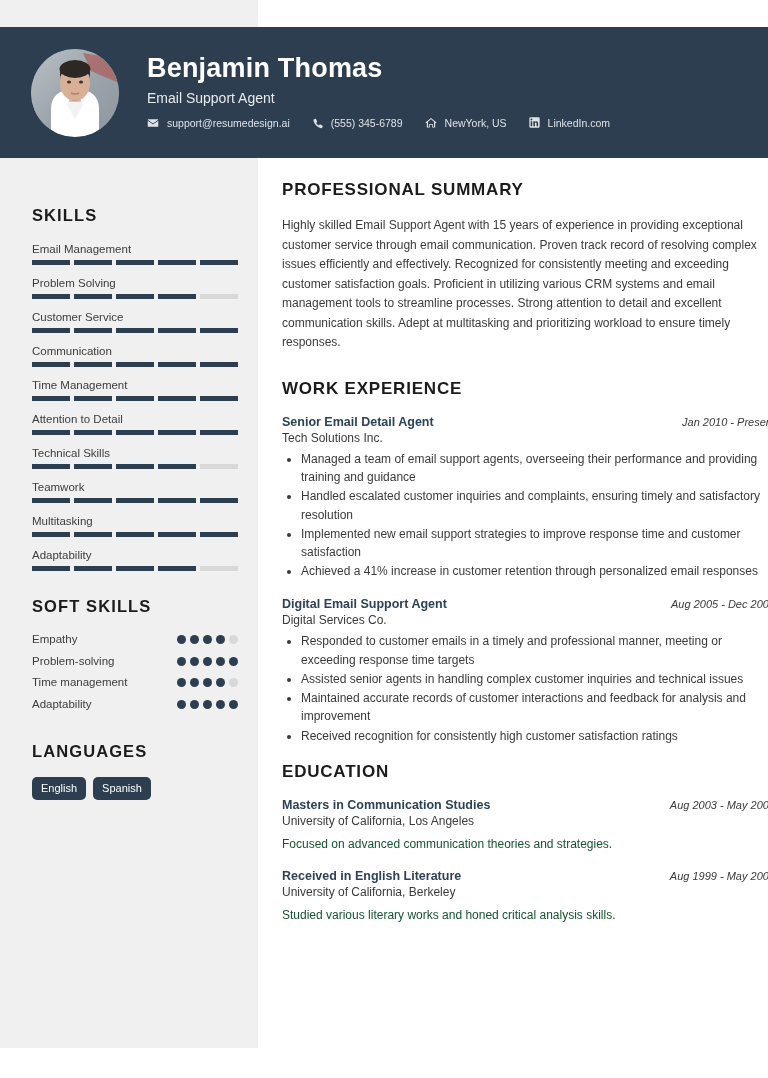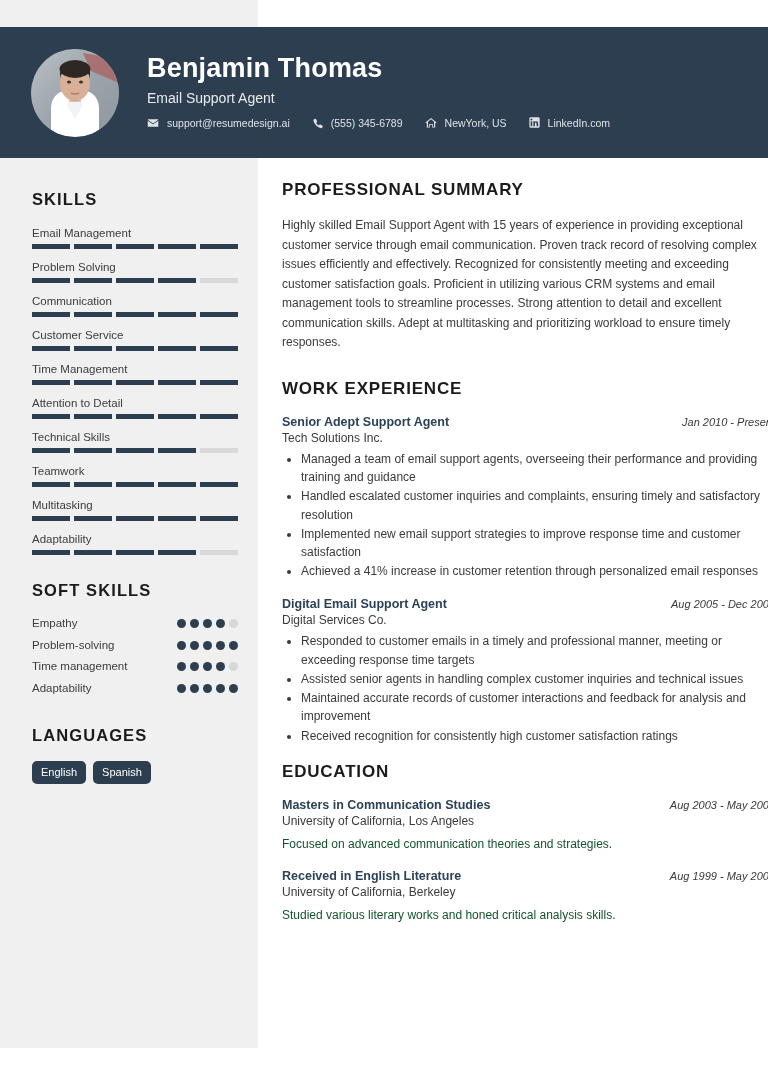--- a/index.html
+++ b/index.html
@@ -85,21 +85,21 @@
     white-space: nowrap;
   }
   .contact-item svg { display: block; fill: #dfe3e6; }
 
   
   .sidebar {
     position: absolute;
     left: 0;
     top: 158px;
     width: 258px;
-    padding: 32px 20px 0 32px;
+    padding: 48px 20px 0 32px;
   }
 
   .side-heading {
     font-size: 16.5px;
     font-weight: bold;
     color: #1b1b1b;
     letter-spacing: 1.1px;
     margin-bottom: 16px;
   }
 
@@ -331,31 +331,31 @@
           <div class="skill-name">Problem Solving</div>
           <div class="skill-bar">
             <span class="seg on"></span>
             <span class="seg on"></span>
             <span class="seg on"></span>
             <span class="seg on"></span>
             <span class="seg"></span>
           </div>
         </div>
         <div class="skill-row">
+          <div class="skill-name">Customer Service</div>
+          <div class="skill-bar">
+            <span class="seg on"></span>
+            <span class="seg on"></span>
+            <span class="seg on"></span>
+            <span class="seg on"></span>
+            <span class="seg on"></span>
+          </div>
+        </div>
+        <div class="skill-row">
           <div class="skill-name">Communication</div>
-          <div class="skill-bar">
-            <span class="seg on"></span>
-            <span class="seg on"></span>
-            <span class="seg on"></span>
-            <span class="seg on"></span>
-            <span class="seg on"></span>
-          </div>
-        </div>
-        <div class="skill-row">
-          <div class="skill-name">Customer Service</div>
           <div class="skill-bar">
             <span class="seg on"></span>
             <span class="seg on"></span>
             <span class="seg on"></span>
             <span class="seg on"></span>
             <span class="seg on"></span>
           </div>
         </div>
         <div class="skill-row">
           <div class="skill-name">Time Management</div>
@@ -477,21 +477,21 @@
 
   <div class="main">
 
     <div class="main-heading">PROFESSIONAL SUMMARY</div>
     <div class="summary">Highly skilled Email Support Agent with 15 years of experience in providing exceptional customer service through email communication. Proven track record of resolving complex issues efficiently and effectively. Recognized for consistently meeting and exceeding customer satisfaction goals. Proficient in utilizing various CRM systems and email management tools to streamline processes. Strong attention to detail and excellent communication skills. Adept at multitasking and prioritizing workload to ensure timely responses.</div>
 
     <div class="main-heading">WORK EXPERIENCE</div>
     <div id="experience-list">
         <div class="entry">
           <div class="entry-head">
-            <div class="entry-title">Senior Adept Support Agent</div>
+            <div class="entry-title">Senior Email Detail Agent</div>
             <div class="entry-date">Jan 2010 - Present</div>
           </div>
           <div class="entry-org">Tech Solutions Inc.</div>
           <ul class="entry-bullets">
             <li>Managed a team of email support agents, overseeing their performance and providing training and guidance</li>
             <li>Handled escalated customer inquiries and complaints, ensuring timely and satisfactory resolution</li>
             <li>Implemented new email support strategies to improve response time and customer satisfaction</li>
             <li>Achieved a 41% increase in customer retention through personalized email responses</li>
           </ul>
         </div>

